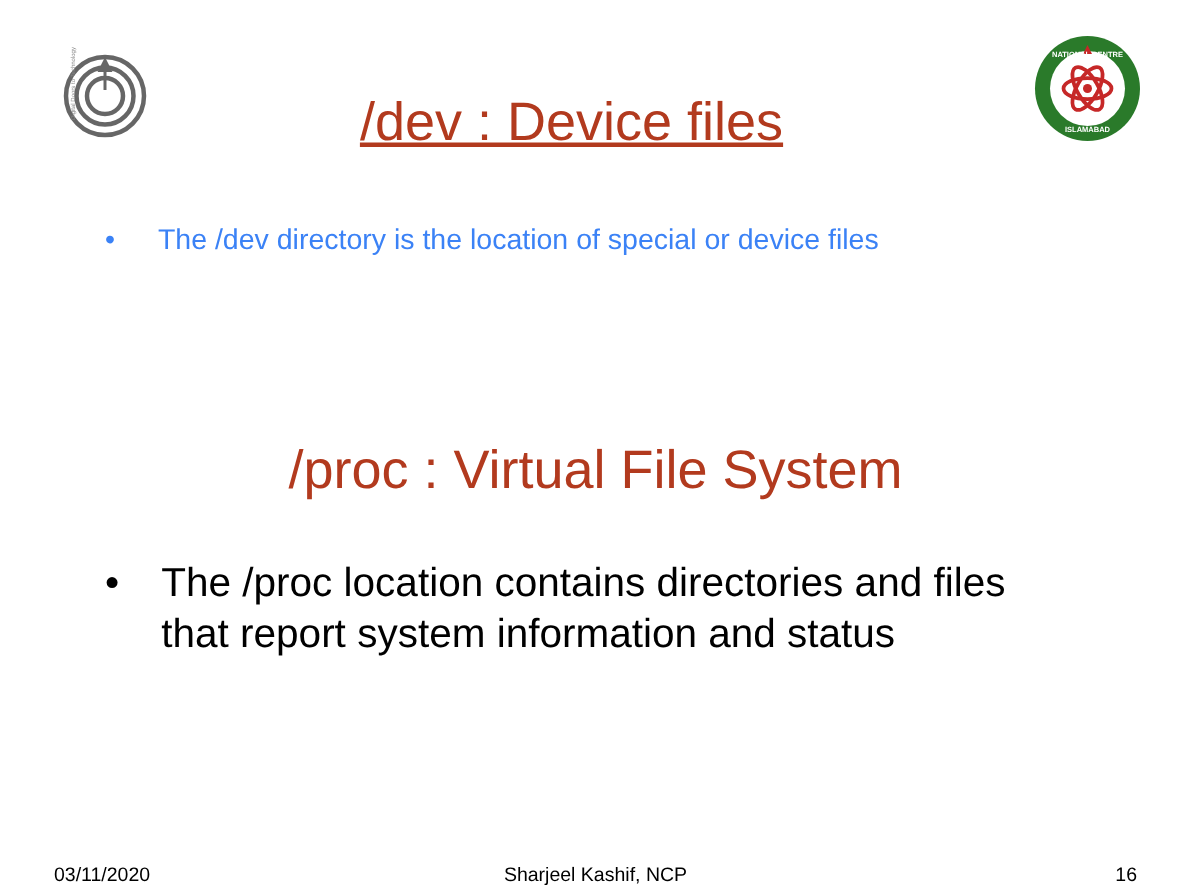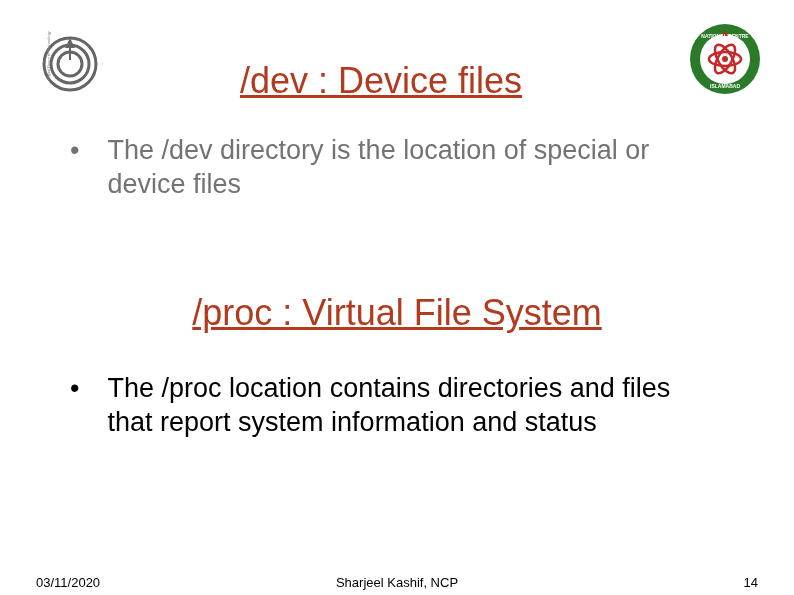--- a/index.html
+++ b/index.html
@@ -31,25 +31,25 @@
   left: 0;
   width: 762px;
   text-align: center;
   font-size: 36px;
   color: #b23a1e;
   font-weight: 400;
   text-decoration: underline;
 }
 .bullet1-wrap {
   position: absolute;
-  top: 134px;
+  top: 149px;
   left: 70px;
   right: 70px;
-  font-size: 27px;
-  color: #737373;
+  font-size: 19px;
+  color: #3b82f6;
   line-height: 1.25;
 }
 .bullet1-wrap .dot {
   display: inline-block;
   width: 30px;
   vertical-align: top;
 }
 .bullet1-wrap .text {
   display: inline-block;
   width: calc(100% - 40px);
@@ -57,21 +57,20 @@
 }
 .title2 {
   position: absolute;
   top: 292px;
   left: 0;
   width: 794px;
   text-align: center;
   font-size: 36px;
   color: #b23a1e;
   font-weight: 400;
-  text-decoration: underline;
 }
 .bullet2-wrap {
   position: absolute;
   top: 372px;
   left: 70px;
   right: 70px;
   font-size: 27px;
   color: #000;
   line-height: 1.25;
 }
@@ -138,14 +137,14 @@
 <h1 class="title2">/proc : Virtual File System</h1>
 
 <div class="bullet2-wrap">
   <span class="dot">•</span>
   <span class="text">The /proc location contains directories and files that report system information and status</span>
 </div>
 
 <div class="footer">
   <span class="footer-date">03/11/2020</span>
   <span class="footer-author">Sharjeel Kashif, NCP</span>
-  <span class="footer-page">14</span>
+  <span class="footer-page">16</span>
 </div>
 
 </body></html>

